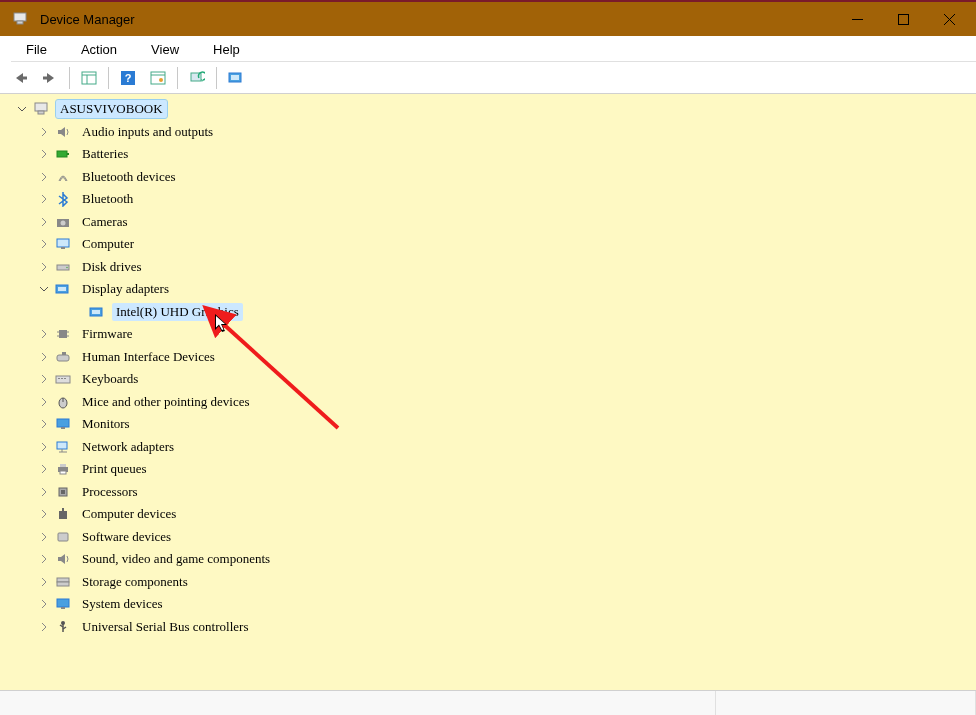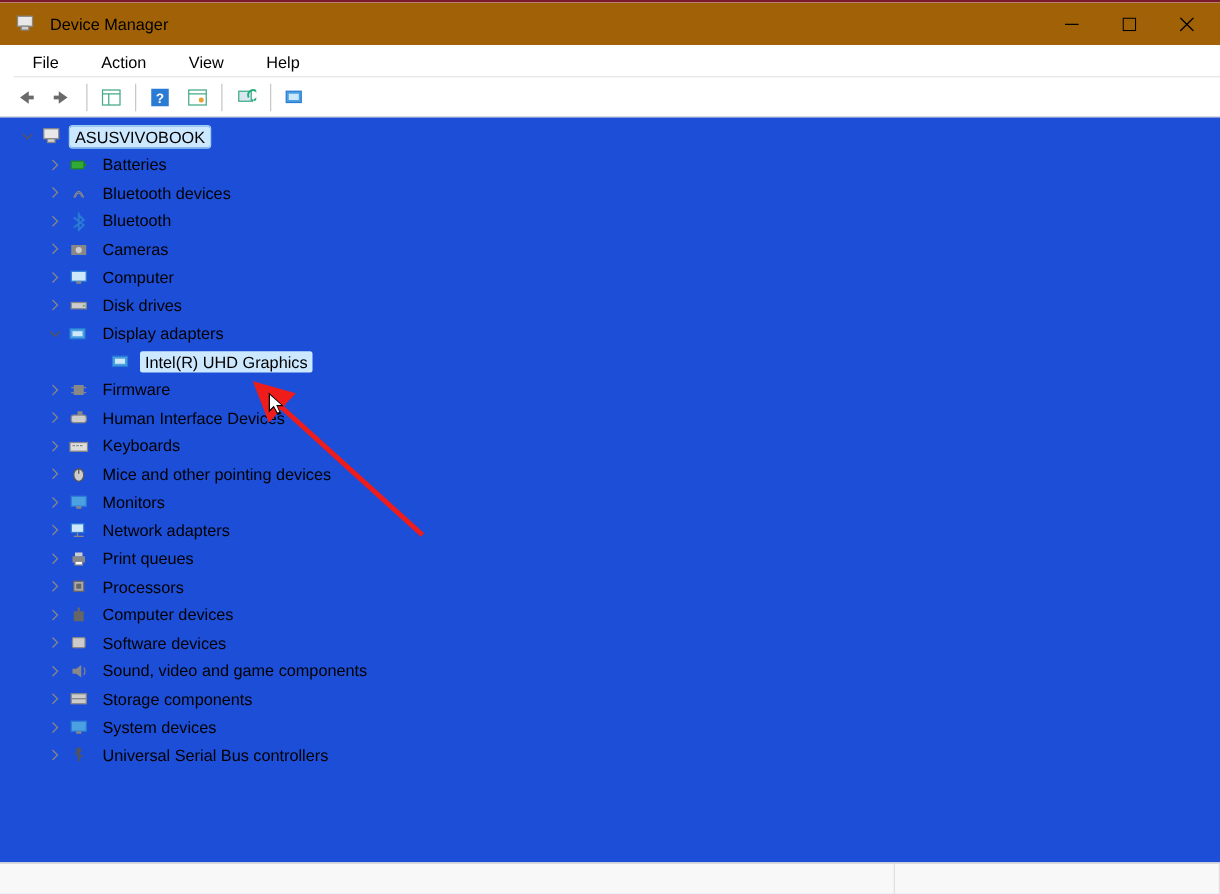--- a/index.html
+++ b/index.html
@@ -64,21 +64,22 @@
     border-radius:3px;
   }
   .tsep {
     width:1px; height:22px; background:#c8c8c8; margin: 0 3px;
   }
   
   .tree-pane {
     height: 596px;
     overflow:auto;
     padding: 4px 0 4px 8px;
-    background:#1d4ed8;
+    background:#fef9c3;
+    font-family:Liberation Serif, serif;
   }
   .node {
     display:flex;
     align-items:center;
     height:22.5px;
     font-size:13px;
     white-space:nowrap;
   }
   .expander {
     width:16px; height:16px;
@@ -217,20 +218,34 @@
     </span>
     <span class="nodeicon">
       <svg width="16" height="16" viewBox="0 0 16 16">
           <rect x="2" y="2" width="12" height="8" fill="#e8e8e8" stroke="#888"></rect>
           <rect x="5" y="10" width="6" height="3" fill="#d0d0d0" stroke="#888"></rect>
         </svg>
     </span>
     <span class="nodelabel selected-root">ASUSVIVOBOOK</span>
   </div>
 
+  <div class="node lvl1">
+    <span class="expander">
+        <svg width="10" height="10">
+          <path d="M3 1 L7 5 L3 9" fill="none" stroke="#888"></path>
+        </svg>
+      </span>
+    <span class="nodeicon">
+        <svg width="16" height="16">
+          <path d="M3 6 h3 l4 -3 v10 l-4 -3 h-3 z" fill="#888"></path>
+          <path d="M12 5 q2 3 0 6" fill="none" stroke="#888"></path>
+        </svg>
+      </span>
+    <span class="nodelabel">Audio inputs and outputs</span>
+  </div>
 
   <div class="node lvl1">
     <span class="expander">
         <svg width="10" height="10">
           <path d="M3 1 L7 5 L3 9" fill="none" stroke="#888"></path>
         </svg>
       </span>
     <span class="nodeicon">
         <svg width="16" height="16">
           <rect x="2" y="5" width="10" height="6" fill="#3a3" stroke="#282"></rect>

